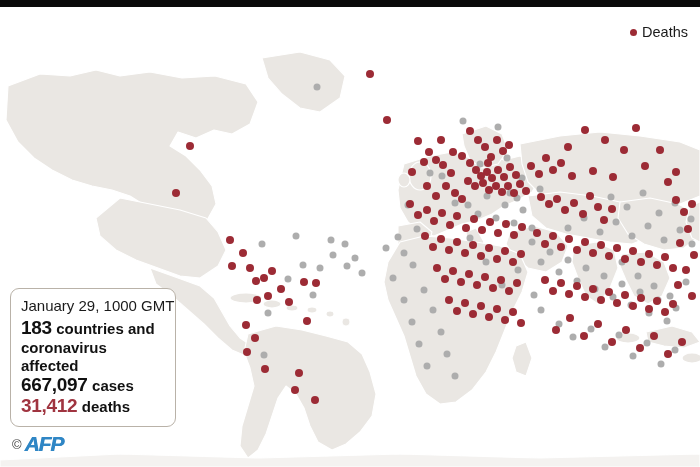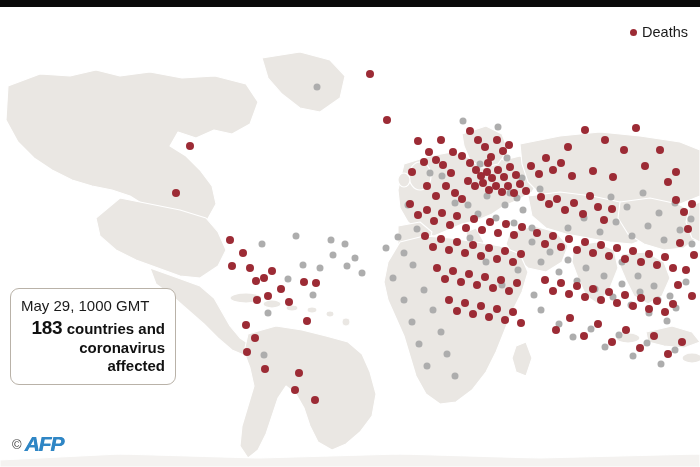--- a/index.html
+++ b/index.html
@@ -80,21 +80,20 @@
   #infobox-date {
     font-size: 15px;
     color: #1a1a1a;
     line-height: 20px;
     white-space: nowrap;
     margin-bottom: 2px;
   }
   .stat-line {
     line-height: 20px;
     color: #111111;
-    text-align: right;
   }
   .stat-num {
     font-size: 19px;
     font-weight: bold;
     letter-spacing: -0.3px;
   }
   .stat-num.red { color: #a03440; }
   .stat-word {
     font-size: 15px;
     font-weight: bold;
@@ -510,26 +509,34 @@
       <div class="dot death" style="left: 692px; top: 158px; width: 8px; height: 8px;"></div>
       <div class="dot death" style="left: 688px; top: 183px; width: 8px; height: 8px;"></div>
       <div class="dot death" style="left: 680px; top: 197px; width: 8px; height: 8px;"></div>
       <div class="dot death" style="left: 694px; top: 209px; width: 8px; height: 8px;"></div>
       <div class="dot death" style="left: 686px; top: 224px; width: 8px; height: 8px;"></div>
       <div class="dot death" style="left: 678px; top: 239px; width: 8px; height: 8px;"></div>
       <div class="dot death" style="left: 692px; top: 250px; width: 8px; height: 8px;"></div>
     </div>
 
   <div id="infobox">
-    <div id="infobox-date">May 29, 1000 GMT</div>
+    <div id="infobox-date">January 29, 1000 GMT</div>
     <div class="stat-line">
       <span class="stat-num">183</span>
       <span class="stat-word">countries and</span>
       <span class="stat-sub">coronavirus affected</span>
     </div>
+    <div class="stat-line">
+      <span class="stat-num">667,097</span>
+      <span class="stat-word">cases</span>
+    </div>
+    <div class="stat-line">
+      <span class="stat-num red">31,412</span>
+      <span class="stat-word">deaths</span>
+    </div>
   </div>
 
   <div id="credit">
     <span id="credit-c">©</span>
     <span id="credit-afp">AFP</span>
   </div>
 
 </div>
 
 </body></html>

